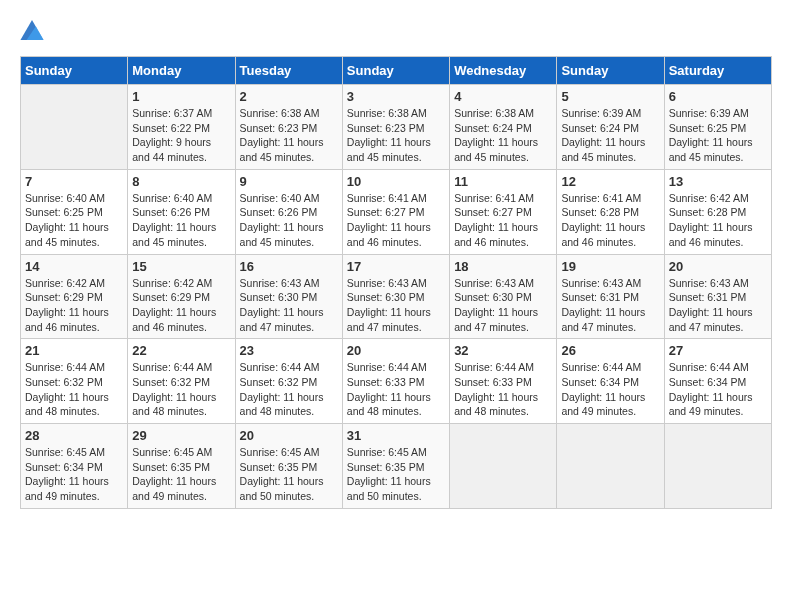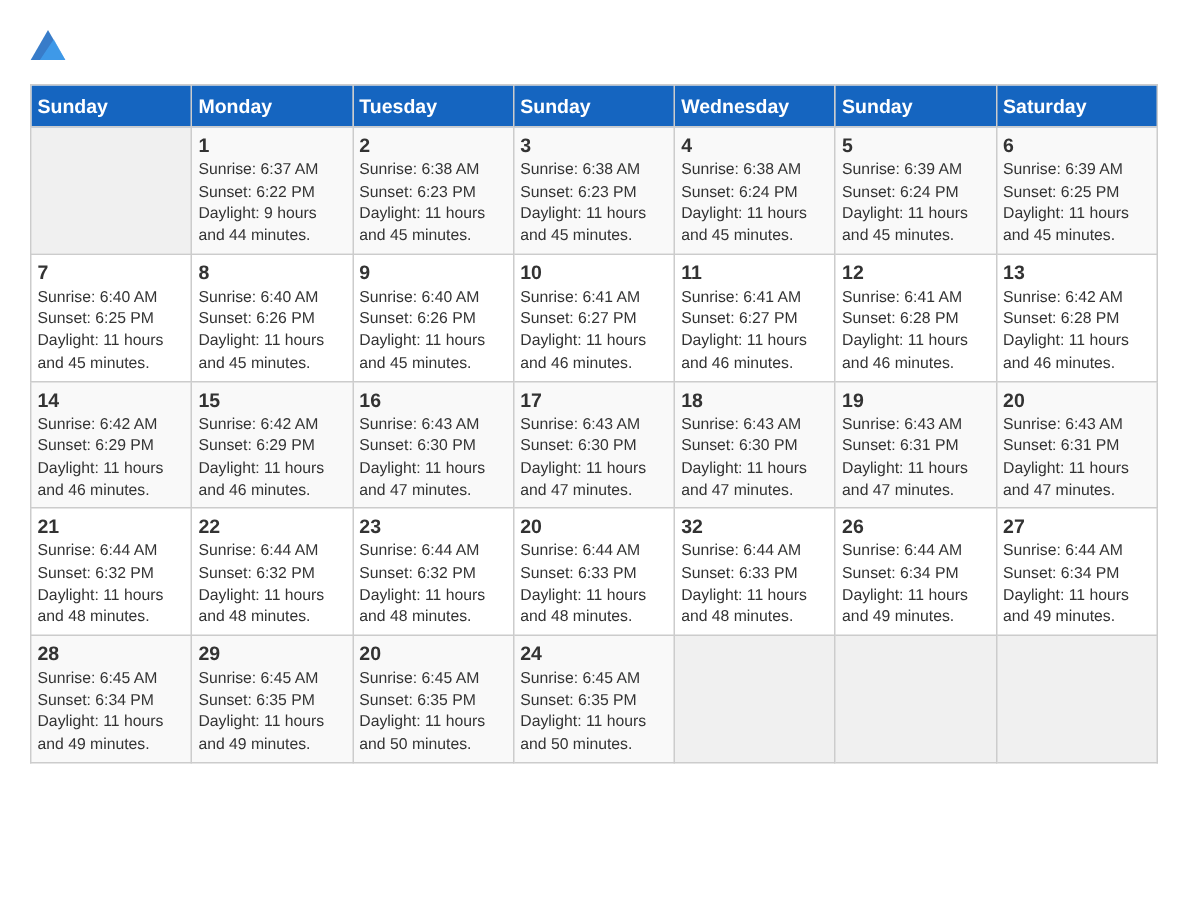--- a/index.html
+++ b/index.html
@@ -357,21 +357,21 @@
         </td>
         <td>
           <span class="day-number">20</span>
           <div class="day-info">
             <div>Sunrise: 6:45 AM</div>
             <div>Sunset: 6:35 PM</div>
             <div>Daylight: 11 hours and 50 minutes.</div>
           </div>
         </td>
         <td>
-          <span class="day-number">24</span>
+          <span class="day-number">31</span>
           <div class="day-info">
             <div>Sunrise: 6:45 AM</div>
             <div>Sunset: 6:35 PM</div>
             <div>Daylight: 11 hours and 50 minutes.</div>
           </div>
         </td>
         <td class="empty-cell"></td>
         <td class="empty-cell"></td>
         <td class="empty-cell"></td>
       </tr>

